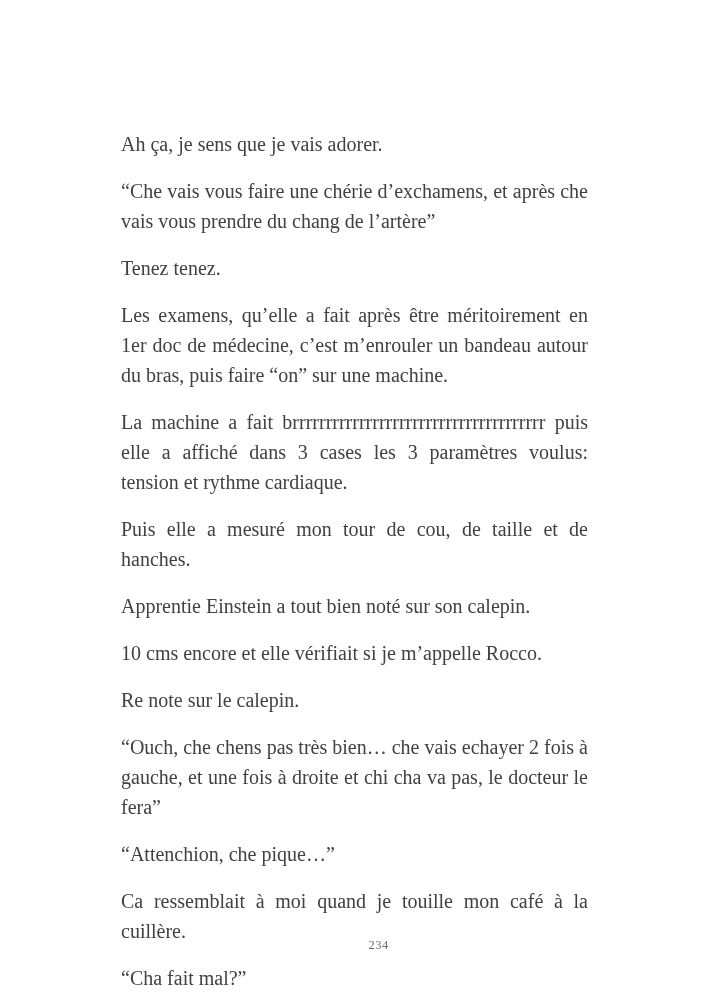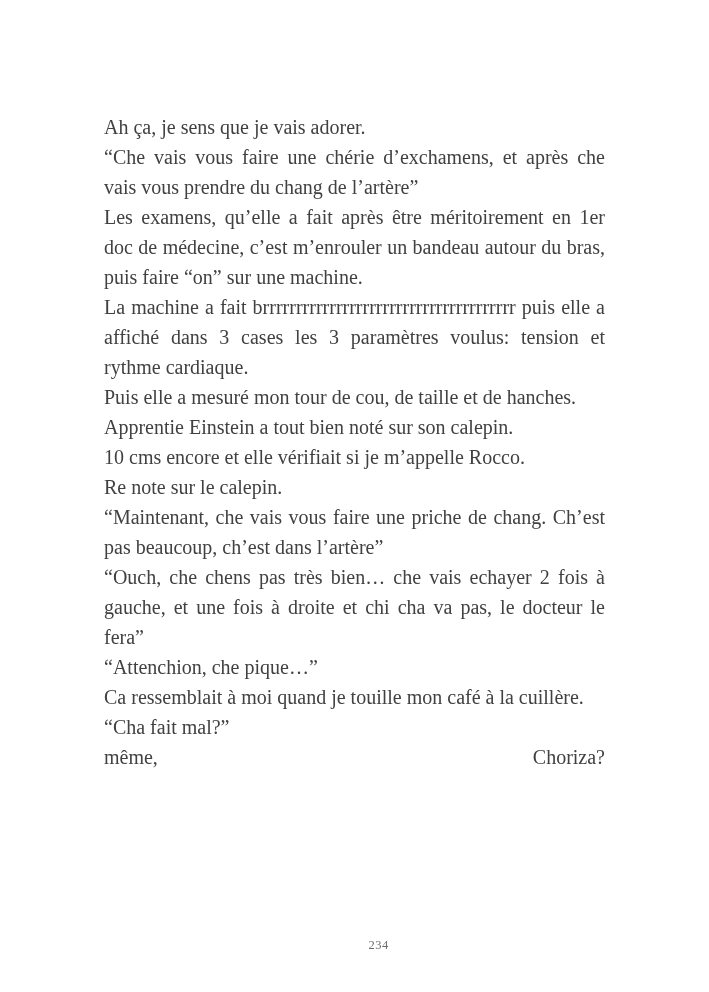--- a/index.html
+++ b/index.html
@@ -20,21 +20,21 @@
     left: 104px;
     top: 112px;
     width: 501px;
     font-size: 20px;
     line-height: 30px;
     color: #414141;
     text-align: justify;
     text-justify: inter-word;
   }
   .para {
-    margin: 0;
+    margin: 17px;
     padding: 0;
   }
   .force-just {
     text-align-last: justify;
   }
   .closing-line {
     display: flex;
     justify-content: space-between;
   }
   .page-number {
@@ -50,27 +50,27 @@
     margin-left: 24px;
   }
 </style>
 </head>
 <body>
 
 <div class="page">
   <div class="text-block">
     <p class="para">Ah ça, je sens que je vais adorer.</p>
     <p class="para">“Che vais vous faire une chérie d’exchamens, et après che vais vous prendre du chang de l’artère”</p>
+    <p class="para">Tenez tenez.</p>
     <p class="para">Les examens, qu’elle a fait après être méritoirement en 1er doc de médecine, c’est m’enrouler un bandeau autour du bras, puis faire “on” sur une machine.</p>
     <p class="para">La machine a fait brrrrrrrrrrrrrrrrrrrrrrrrrrrrrrrrrrrrrr puis elle a affiché dans 3 cases les 3 paramètres voulus: tension et rythme cardiaque.</p>
     <p class="para">Puis elle a mesuré mon tour de cou, de taille et de hanches.</p>
     <p class="para">Apprentie Einstein a tout bien noté sur son calepin.</p>
     <p class="para">10 cms encore et elle vérifiait si je m’appelle Rocco.</p>
     <p class="para">Re note sur le calepin.</p>
-    <p class="para">“Maintenant, che vais vous faire une priche de chang. Ch’est pas beaucoup, ch’est dans l’artère”</p>
     <p class="para">“Ouch, che chens pas très bien… che vais echayer 2 fois à gauche, et une fois à droite et chi cha va pas, le docteur le fera”</p>
     <p class="para">“Attenchion, che pique…”</p>
     <p class="para">Ca ressemblait à moi quand je touille mon café à la cuillère.</p>
     <p class="para">“Cha fait mal?”</p>
     <div class="closing-line">
       <span>même,</span>
       <span>Choriza?</span>
     </div>
   </div>
   <div class="page-number">234</div>

